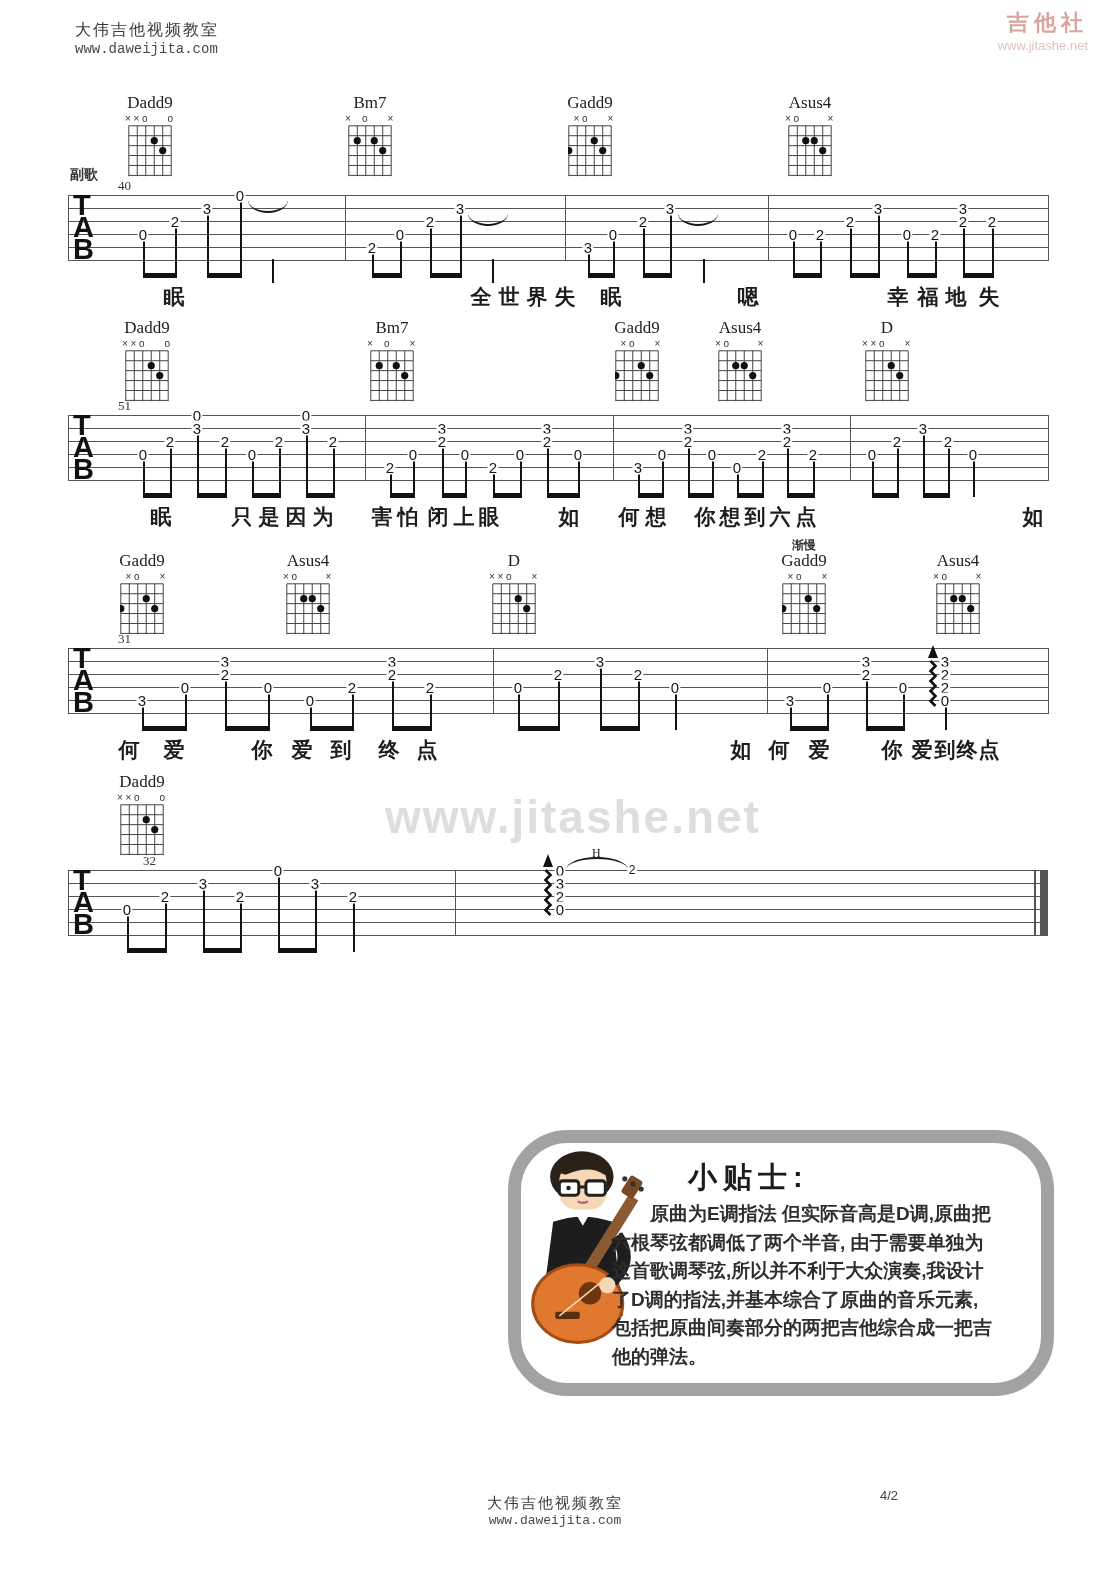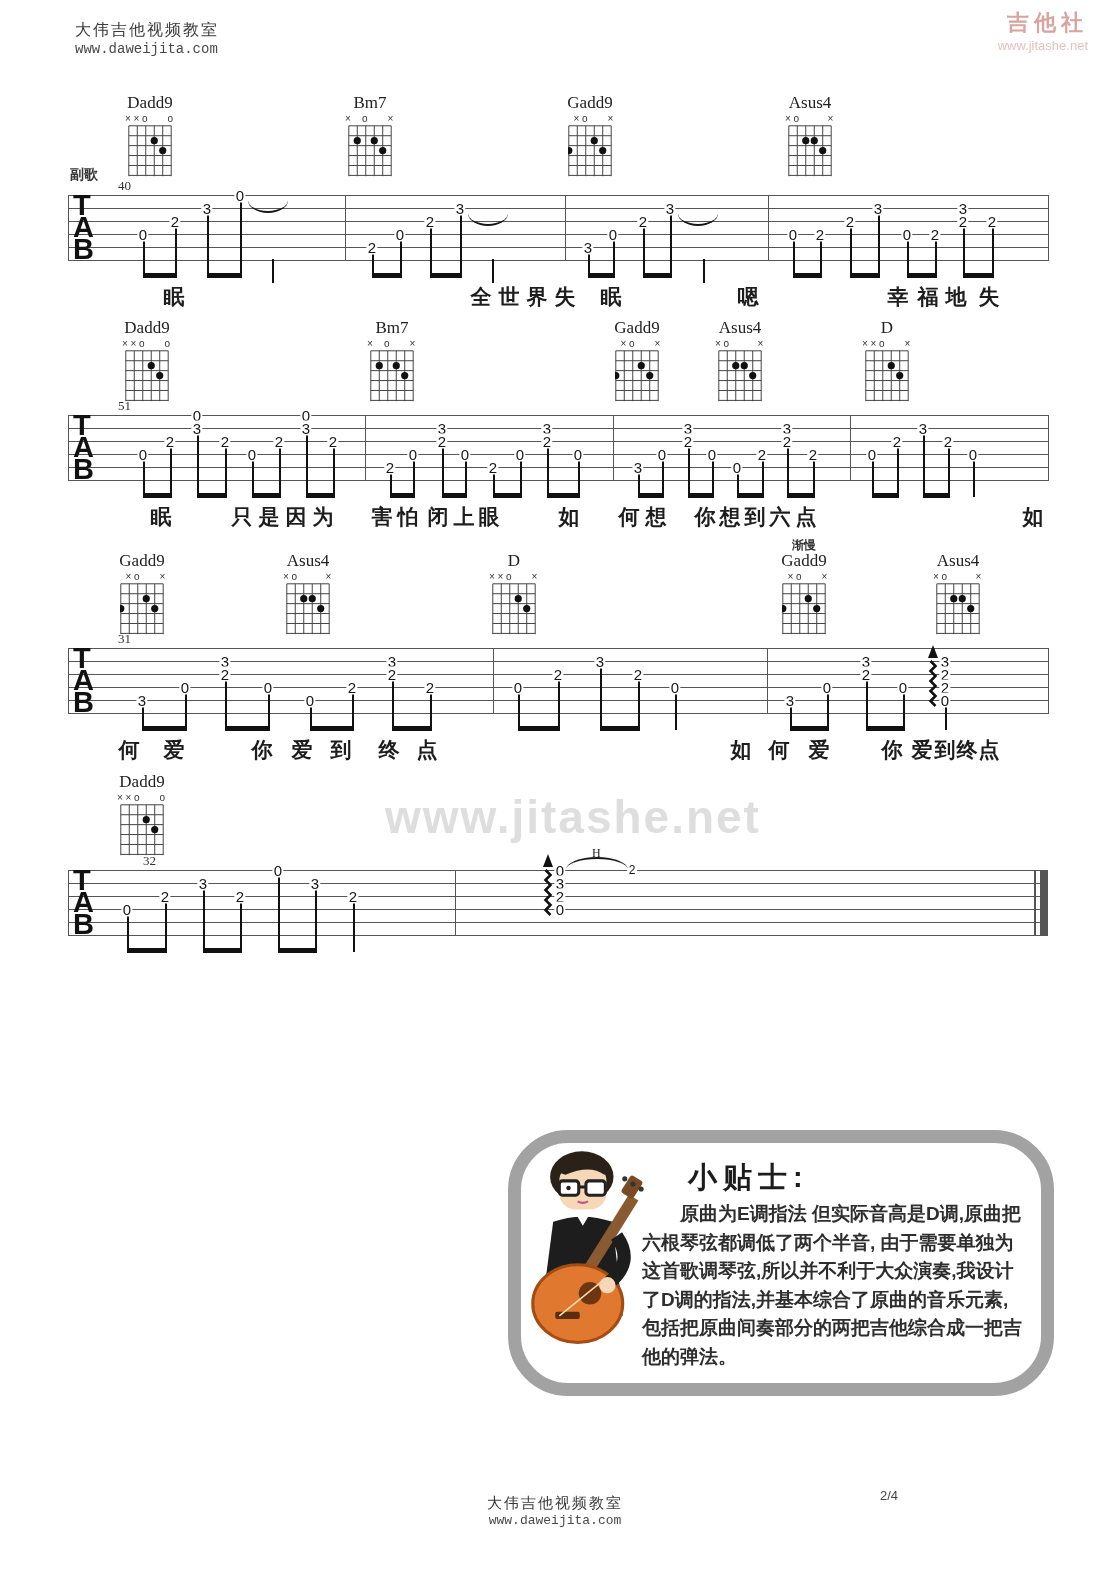--- a/index.html
+++ b/index.html
@@ -714,21 +714,21 @@
       <circle cx="112" cy="41" r="2.5" fill="#333"></circle>
       <circle cx="120" cy="46" r="2.5" fill="#333"></circle>
     <ellipse cx="58" cy="158" rx="44" ry="38" fill="#e07830" stroke="#a34d12" stroke-width="3"></ellipse>
     <circle cx="70" cy="148" r="11" fill="#6e3610"></circle>
     <rect x="36" y="166" width="24" height="7" rx="2" fill="#5a2d0c"></rect>
     <line x1="40" y1="170" x2="92" y2="128" stroke="#f8e0b0" stroke-width="1.4"></line>
     <path d="M96 92 Q114 118 88 138" stroke="#1d1d1d" stroke-width="13" fill="none"></path>
     <circle cx="87" cy="140" r="8" fill="#f6d7b6"></circle>
   </svg>
   <div class="abs tip-title" style="left:688px;top:1158px;">小贴士:</div>
-  <div class="abs tip-body" style="left:642px;top:1200px;width:382px;">原曲为E调指法 但实际音高是D调,原曲把六根琴弦都调低了两个半音, 由于需要单独为这首歌调琴弦,所以并不利于大众演奏,我设计了D调的指法,并基本综合了原曲的音乐元素,包括把原曲间奏部分的两把吉他综合成一把吉他的弹法。</div>
+  <div class="abs tip-body" style="left:612px;top:1200px;width:382px;">原曲为E调指法 但实际音高是D调,原曲把六根琴弦都调低了两个半音, 由于需要单独为这首歌调琴弦,所以并不利于大众演奏,我设计了D调的指法,并基本综合了原曲的音乐元素,包括把原曲间奏部分的两把吉他综合成一把吉他的弹法。</div>
 
   <div class="abs" style="left:0;top:1494px;width:100%;">
     <div class="ftr-title">大伟吉他视频教室</div>
     <div class="ftr-url">www.daweijita.com</div>
   </div>
-  <div class="abs page-num" style="left:880px;top:1488px;">2/4</div>
+  <div class="abs page-num" style="left:880px;top:1488px;">4/2</div>
 
 </div>
 
 </body></html>

